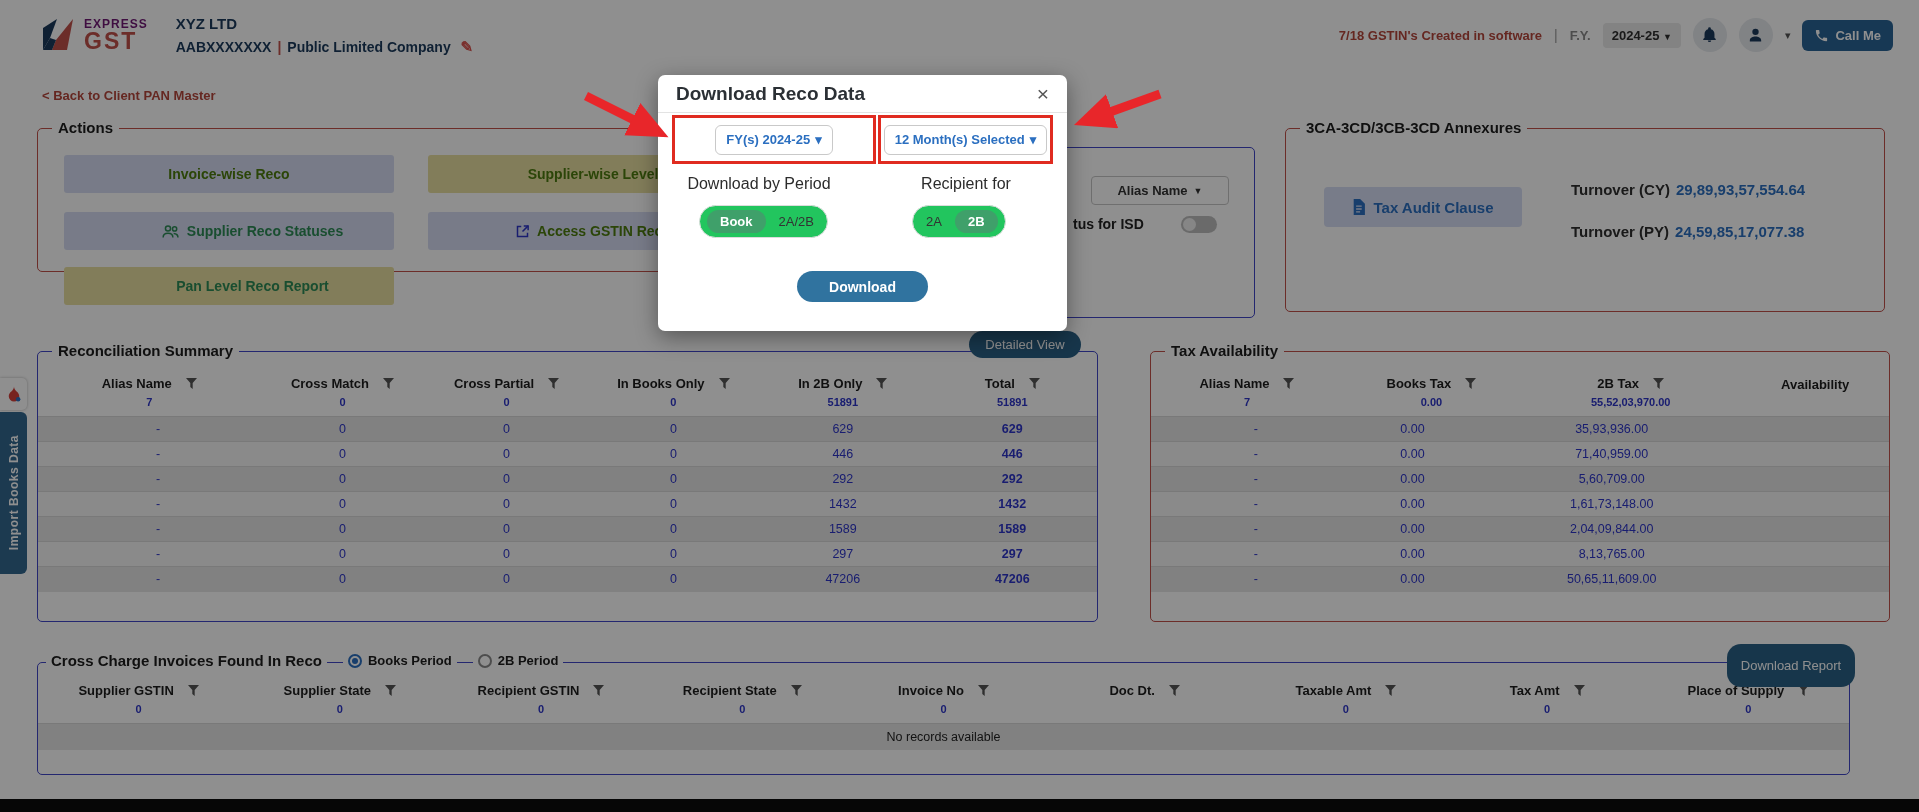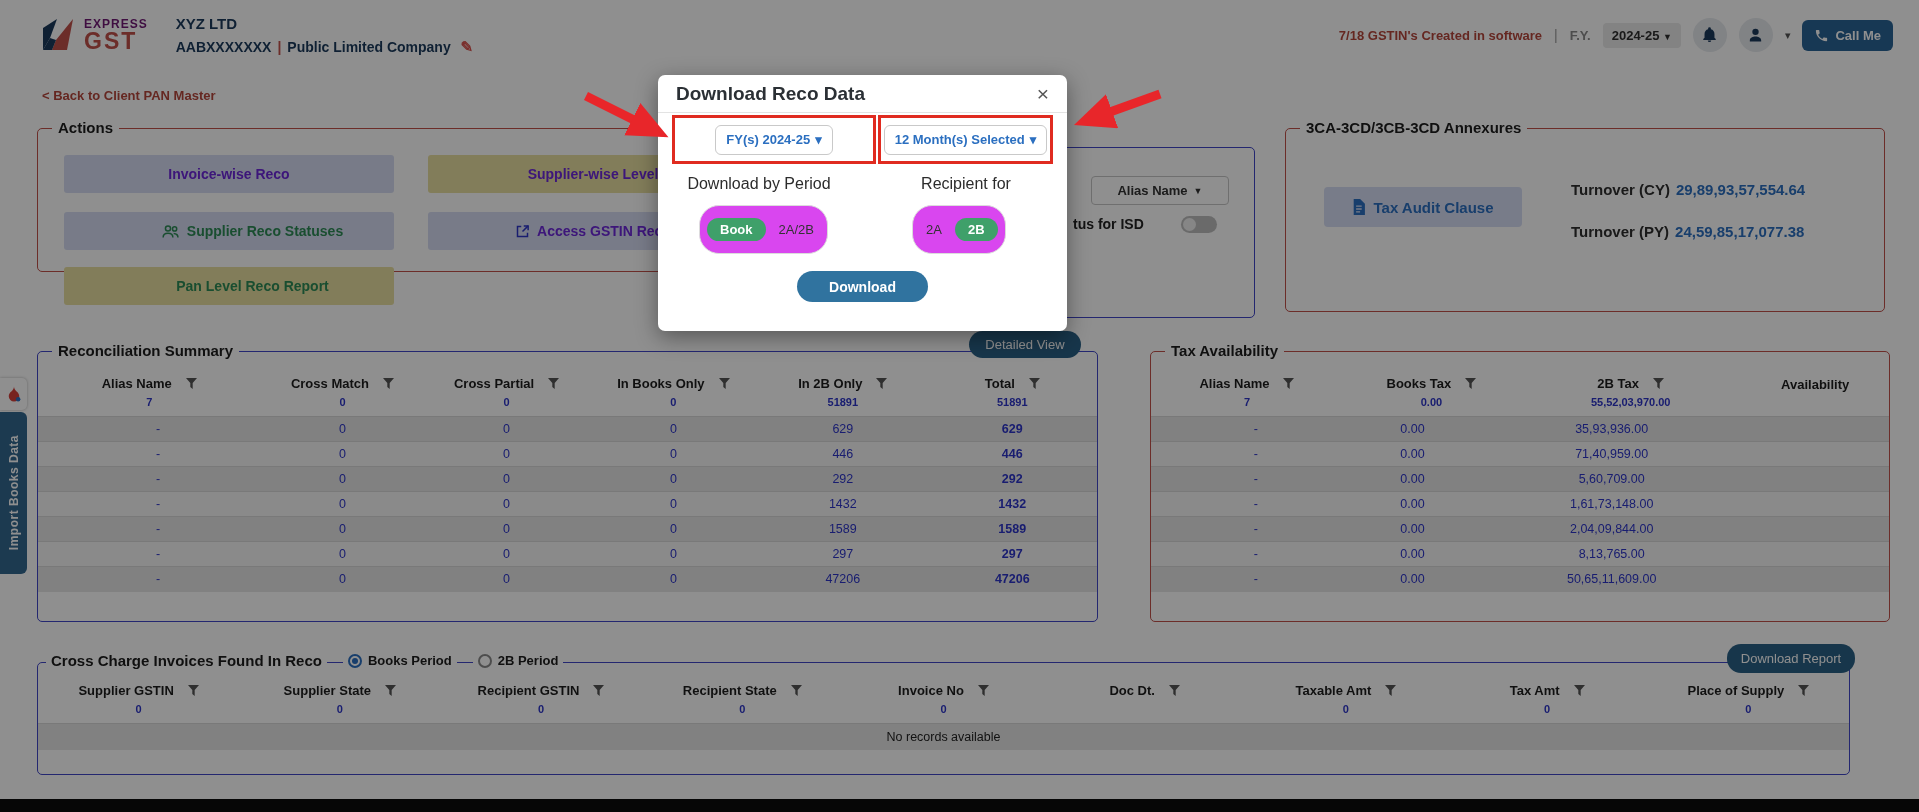--- a/index.html
+++ b/index.html
@@ -36,21 +36,21 @@
   
   .fs { position:absolute; border-radius:5px; }
   .fs.red { border:1px solid #c0504a; }
   .fs.blue { border:1px solid #4046c8; }
   .legend { position:absolute; top:-10px; left:14px; background:#fff; padding:0 6px; font-size:15px; font-weight:bold; color:#1d1d1d; white-space:nowrap; }
 
   
   .abtn { position:absolute; width:330px; height:38px; border-radius:3px; display:flex; align-items:center; justify-content:center; gap:7px; font-size:14px; font-weight:bold; cursor:pointer; }
   .bg-blue { background:#d6dcf2; }
   .bg-khaki { background:#e8dfa0; }
-  .t-blue { color:#6d28d9; }
+  .t-blue { color:#4d7c0f; }
   .t-green { color:#2e8b57;padding-left:47px; }
 
   
   .alias-dd { position:absolute; left:225px; top:28px; width:138px; height:29px; background:#fff; border:1px solid #c6c6c6; border-radius:4px; display:flex; align-items:center; justify-content:center; gap:6px; font-size:13px; font-weight:bold; color:#333; cursor:pointer; }
   .isd-label { position:absolute; left:207px; top:68px; font-size:14px; font-weight:bold; color:#222; }
   .switch { position:absolute; left:315px; top:68px; width:36px; height:17px; background:#bdbdbd; border-radius:9px; cursor:pointer; }
   .switch::after { content:""; position:absolute; left:2px; top:2px; width:13px; height:13px; border-radius:50%; background:#efefef; }
 
   
   .tac-btn { position:absolute; left:38px; top:58px; width:198px; height:40px; background:#d6ddf4; border-radius:4px; display:flex; align-items:center; justify-content:center; gap:8px; font-size:15px; font-weight:bold; color:#2b6fc0; cursor:pointer; }
@@ -87,21 +87,21 @@
   .modal { position:absolute; left:658px; top:75px; width:409px; height:256px; background:#fff; border-radius:7px; box-shadow:0 6px 22px rgba(0,0,0,.4); z-index:10; }
   .modal-head { height:38px; display:flex; align-items:center; padding:0 18px; border-bottom:1px solid #e3e3e3; }
   .modal-title { font-size:19px; font-weight:bold; color:#2b3035; }
   .modal-close { margin-left:auto; font-size:21px; color:#555; cursor:pointer; line-height:1; }
   .hl-box { position:absolute; top:40px; height:49px; border:3px solid #e02b20; display:flex; align-items:center; justify-content:center; }
   .hl1 { left:14px; width:204px; }
   .hl2 { left:220px; width:175px; }
   .dd-btn { height:30px; background:#fff; border:1px solid #c9c9c9; border-radius:6px; display:flex; align-items:center; justify-content:center; gap:5px; font-size:13px; font-weight:bold; color:#2b6fc0; cursor:pointer; padding:0 10px; white-space:nowrap; }
   .m-label { position:absolute; top:100px; width:174px; text-align:center; font-size:16px; color:#2c2c2c; }
   .m-label.c1 { left:14px; } .m-label.c2 { left:221px; }
-  .toggle { position:absolute; top:130px; display:inline-flex; align-items:center; border:1px solid #dcdcdc; border-radius:20px; padding:12px 7px; gap:7px; background:#d946ef; cursor:pointer; }
+  .toggle { position:absolute; top:130px; display:inline-flex; align-items:center; border:1px solid #dcdcdc; border-radius:20px; padding:4px 7px; gap:7px; background:#22c55e; cursor:pointer; }
   .tg1 { left:41px; } .tg2 { left:254px; }
   .tg-on { background:#3fa06a; color:#fff; font-size:13px; font-weight:bold; padding:4px 13px; border-radius:14px; }
   .tg-off { color:#333; font-size:13px; padding:4px 6px; }
   .dl-btn { position:absolute; left:139px; top:196px; width:131px; height:31px; background:#30739f; border:none; border-radius:16px; color:#fff; font-size:14px; font-weight:bold; cursor:pointer; }
   .arrows { position:absolute; inset:0; z-index:20; pointer-events:none; }
 
   .ico { display:inline-flex; align-items:center; }
 </style>
 </head>
 <body>
@@ -425,21 +425,21 @@
       <span class="legend-chunk">Cross Charge Invoices Found In Reco</span>
       <span class="legend-chunk small">
           <span class="radio on"></span>
           <span>Books Period</span>
         </span>
       <span class="legend-chunk small">
           <span class="radio"></span>
           <span>2B Period</span>
         </span>
     </div>
-    <div class="pill-btn" style="right:-6px; top:-19px; width:128px; height:29px;text-align:center;">
+    <div class="pill-btn" style="right:-6px; top:-19px; width:128px; height:43px;text-align:center;">
         <span>Download Report</span>
       </div>
     <table class="gt" style="margin-top:10px;">
       <thead>
         <tr>
           <th><span>Supplier GSTIN</span><span class="funnel"><svg width="11" height="11" viewBox="0 0 12 12">
                   <path fill="#555" d="M0 0h12L7.3 5.4V12L4.7 9.8V5.4z"></path>
                 </svg></span></th>
           <th><span>Supplier State</span><span class="funnel"><svg width="11" height="11" viewBox="0 0 12 12">
                   <path fill="#555" d="M0 0h12L7.3 5.4V12L4.7 9.8V5.4z"></path>

